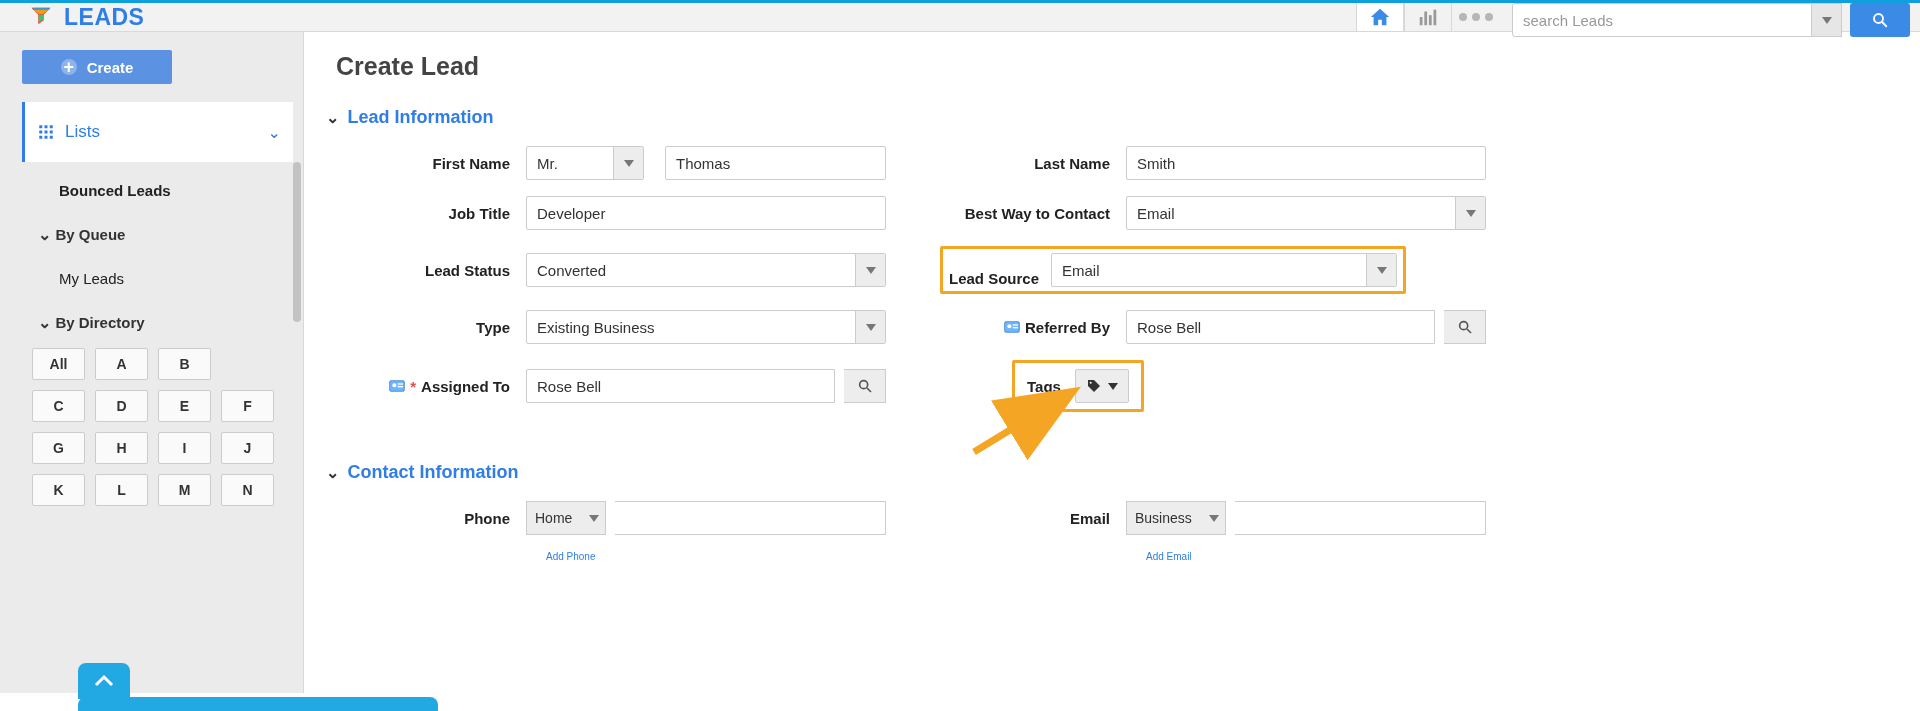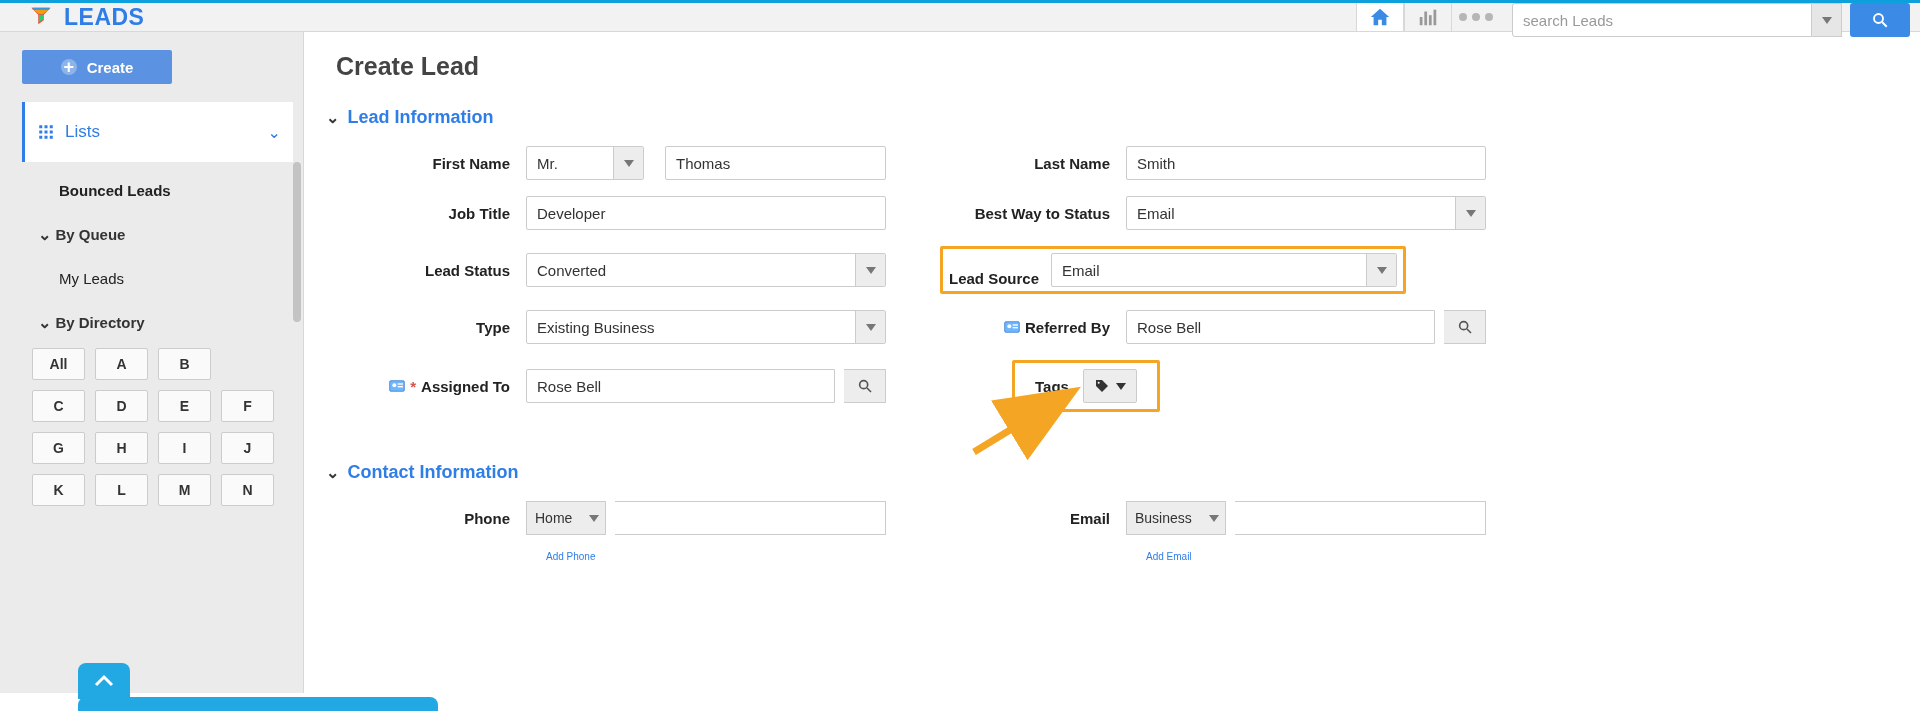--- a/index.html
+++ b/index.html
@@ -63,21 +63,21 @@
 .select.small { flex: 0 0 118px; }
 .addon-btn { width: 42px; height: 34px; background: #ededed; border: 1px solid #ccc; border-left: none; display: flex; align-items: center; justify-content: center; cursor: pointer; }
 
 .highlight-orange { border: 3px solid #f5a524; border-radius: 2px; padding: 4px 6px; display: inline-flex; align-items: flex-end; margin-left:-6px; }
 .highlight-orange .form-label { width: auto; padding-right: 12px;}
 .highlight-orange .input-group, .highlight-orange .select { width: 355px; max-width:none; flex:none;}
 
 .tags-wrap { display:inline-flex; align-items:center;}
 .tags-wrap .form-label { width:auto; padding-right:14px;}
 .tag-btn { height:34px; padding: 0 10px; background:#ededed; border:1px solid #ccc; border-radius:2px; display:flex; align-items:center; gap:6px; cursor:pointer;}
-.highlight-orange.tags { padding: 6px 20px;}
+.highlight-orange.tags { padding: 6px 12px;}
 
 .add-link { color: #2f7de6; font-size: 10px; cursor: pointer; padding-left: 200px;}
 
 .phone-sel { flex:0 0 80px; background:#ededed; border:1px solid #ccc; display:flex; align-items:center; padding-left:8px; height:34px; position:relative; cursor:pointer;}
 .phone-sel .dd2 { margin-left:auto; padding-right:6px; color:#888;}
 .phone-input { flex:1; height:34px; border:1px solid #ccc; border-left:none; background:#fff;}
 
 .arrow-annot { position: absolute; pointer-events:none; }
 
 .collapse-toggle { position:absolute; left:-6px; top: 408px;}
@@ -230,21 +230,21 @@
           </div>
       </div>
 
       <div class="form-row">
         <label class="form-label">Job Title</label>
         <div class="input-group">
             <input class="text-input" value="Developer" style="">
           </div>
       </div>
       <div class="form-row">
-        <label class="form-label">Best Way to Status</label>
+        <label class="form-label">Best Way to Contact</label>
         <div class="input-group">
           <div class="select">
             <span class="val">Email</span>
             <span class="dd">
                 <div class="tri"></div>
               </span>
           </div>
         </div>
       </div>
 

